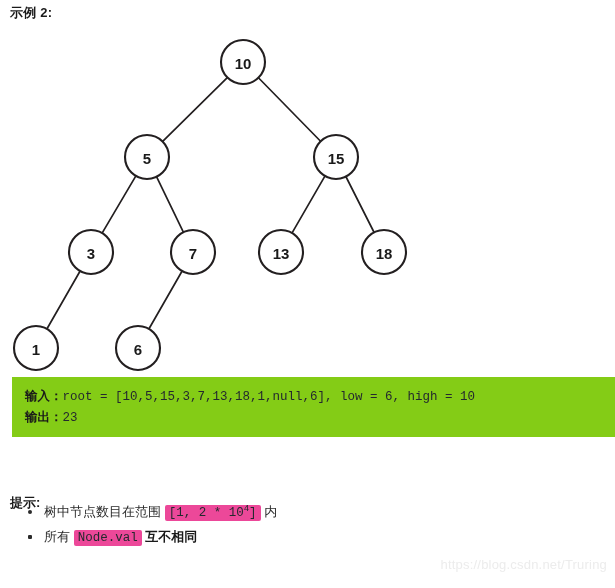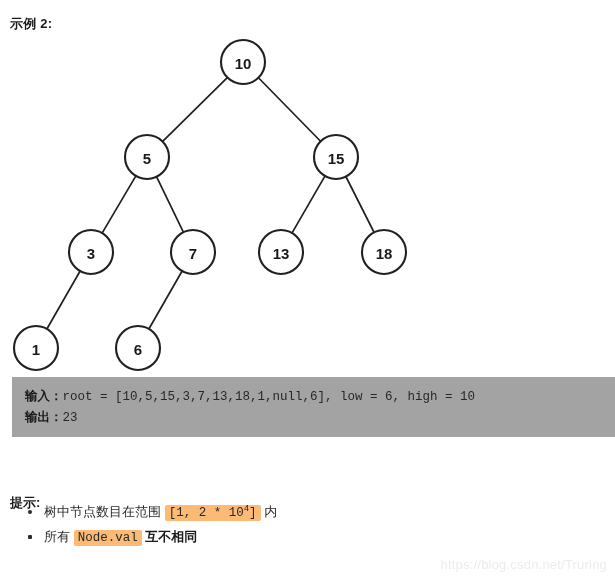--- a/index.html
+++ b/index.html
@@ -14,21 +14,21 @@
     overflow: hidden;
     font-family: "Liberation Sans", "DejaVu Sans", sans-serif;
     color: #2b2b2b;
     -webkit-font-smoothing: antialiased;
   }
 
   
   .example-heading {
     position: absolute;
     left: 10px;
-    top: 15px;
+    top: 4px;
     font-size: 13px;
     font-weight: bold;
     color: #1a1a1a;
     letter-spacing: 0.2px;
   }
 
   
   .tree-figure {
     position: absolute;
     left: 0;
@@ -59,21 +59,21 @@
     stroke-linecap: round;
   }
 
   
   .io-block {
     position: absolute;
     left: 12px;
     top: 377px;
     width: 603px;
     height: 60px;
-    background: #a3a3a3;
+    background: #84cc16;
     box-sizing: border-box;
     padding: 9px 0 0 13px;
   }
   .io-line {
     font-family: "Liberation Mono", "DejaVu Sans Mono", monospace;
     font-size: 12.5px;
     line-height: 20px;
     color: #24292e;
     white-space: pre;
   }
@@ -115,21 +115,21 @@
     left: 18px;
     top: 10px;
     width: 4px;
     height: 4px;
     border-radius: 50%;
     background: #2b2b2b;
   }
   code.inline-code {
     font-family: "Liberation Mono", "DejaVu Sans Mono", monospace;
     font-size: 12.5px;
-    background: #fdba74;
+    background: #ec4899;
     color: #24292e;
     padding: 1px 4px;
     border-radius: 2px;
     white-space: pre;
   }
   code.inline-code sup {
     font-size: 9px;
     vertical-align: super;
     line-height: 0;
   }

